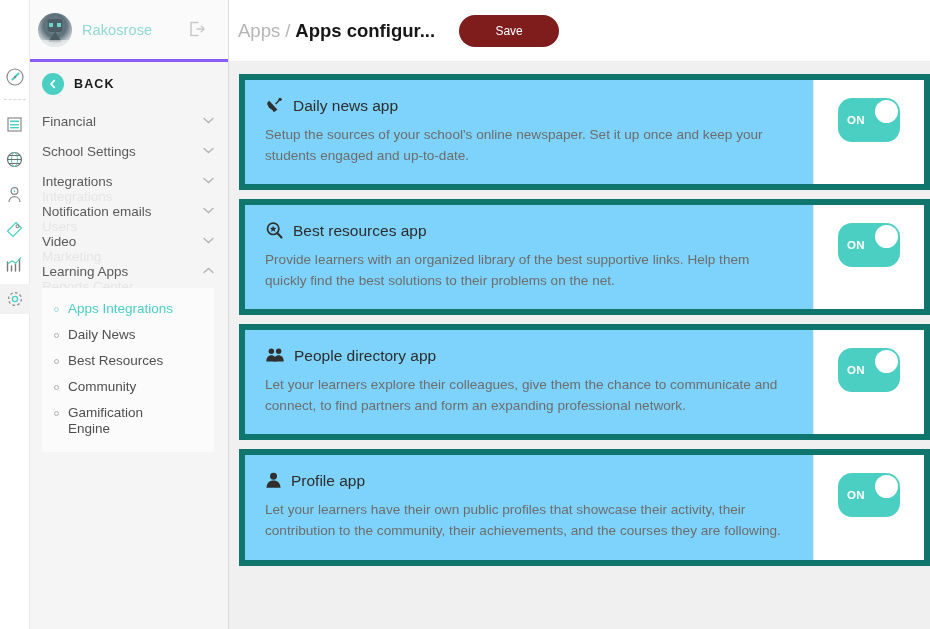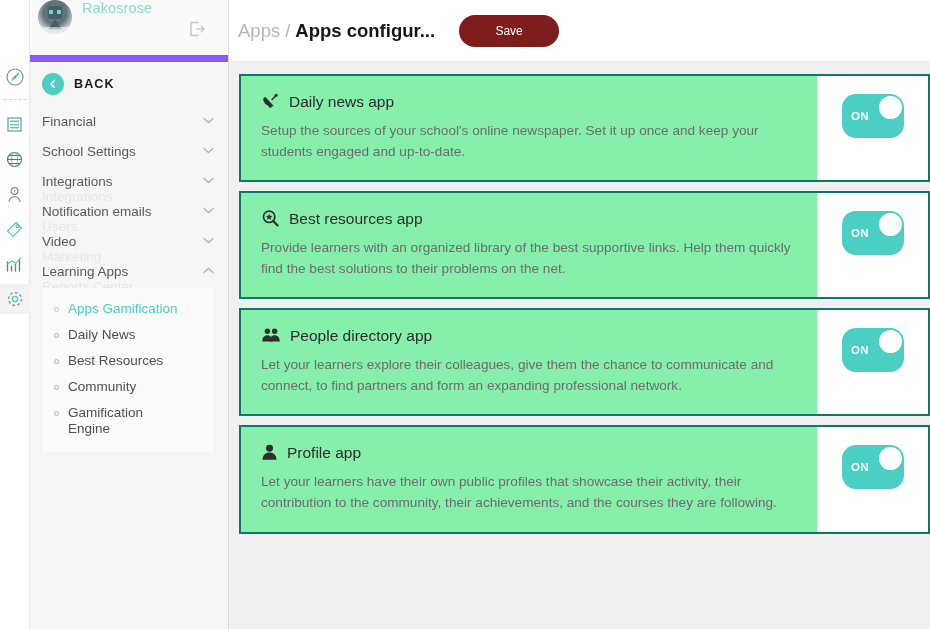--- a/index.html
+++ b/index.html
@@ -32,22 +32,22 @@
   
   .sidebar {
     width: 199px; flex: 0 0 199px;
     height: 629px;
     background: #f5f5f5;
     border-right: 1px solid #dcdcdc;
     position: relative;
   }
   .sb-header {
     height: 62px; background: #fafafa;
-    border-bottom: 7px solid #8b5cf6;
-    display: flex; align-items: flex-start; padding-left: 2px;
+    border-bottom: 3px solid #8b5cf6;
+    display: flex; align-items: center; padding-left: 2px;
     position: relative;
   }
   .avatar {
     width: 34px; height: 34px; border-radius: 50%;
     margin-left: 6px;
     background: radial-gradient(circle at 50% 38%, #7c8e96 0%, #5d6f78 42%, #c9d2d6 70%, #eef2f3 100%);
     position: relative; overflow: hidden; flex: 0 0 34px;
     box-shadow: inset 0 0 0 1px rgba(0,0,0,.05);
   }
   .avatar .head {
@@ -137,22 +137,22 @@
     height: 32px; width: 100px; font-size: 12px;
     font-family: "Liberation Sans", sans-serif; cursor: pointer;
   }
 
   .content {
     position: absolute; left: 0; right: 0; top: 62px; bottom: 0;
     background: #f0f0f0; padding: 12px 0 0 10px;
     overflow: hidden;
   }
   .card {
-    background: #86efac;
-    border: 2px solid #0f766e;
+    background: #7dd3fc;
+    border: 6px solid #0f766e;
     margin-bottom: 9px;
     display: flex; position: relative;
     width: 691px;
   }
   .card-body { flex: 1 1 auto; padding: 16px 22px 18px 20px; }
   .card-title {
     display: flex; align-items: center;
     font-size: 15.5px; color: #2d2d2d; margin-bottom: 9px;
   }
   .card-title .tico { margin-right: 9px; display: flex; align-items: center; }
@@ -318,21 +318,21 @@
           <svg width="11" height="7" viewBox="0 0 11 7">
               <path d="M1 5.6 L5.5 1.4 L10 5.6" fill="none" stroke="#b4b4b4" stroke-width="1.3" stroke-linecap="round"></path>
             </svg>
         </span>
       </div>
     </div>
 
     <div class="submenu">
       <div class="sub-item active">
         <span class="dot"></span>
-        <span>Apps Gamification</span>
+        <span>Apps Integrations</span>
       </div>
       <div class="sub-item">
         <span class="dot"></span>
         <span>Daily News</span>
       </div>
       <div class="sub-item">
         <span class="dot"></span>
         <span>Best Resources</span>
       </div>
       <div class="sub-item">

